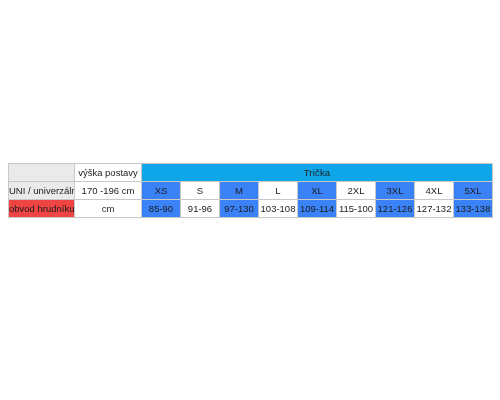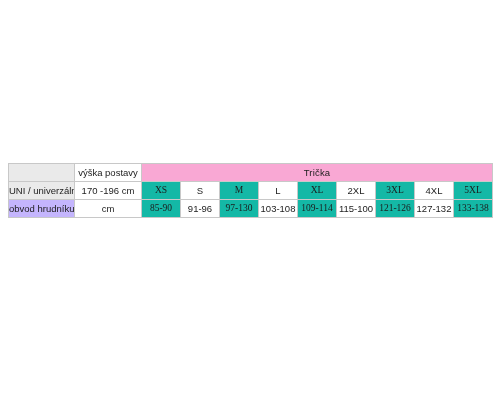--- a/index.html
+++ b/index.html
@@ -59,21 +59,21 @@
   td.band-empty {
     background: #eaeaea;
     border-right: 1px solid #c8c8c8;
   }
   td.band-height {
     background: #ffffff;
     font-weight: bold;
     font-size: 9.8px;
   }
   td.band-product {
-    background: #f9a8d4;
+    background: #0ea5e9;
     font-weight: bold;
     font-size: 10px;
     letter-spacing: 0.2px;
   }
 
   
   td.hdr-attr {
     background: #eaeaea;
     text-align: right;
     padding-right: 5px;
@@ -85,36 +85,36 @@
     font-size: 9.8px;
     margin-top: 28px;
   }
   td.hdr-size {
     font-weight: bold;
     font-size: 9.5px;
   }
 
   
   td.row-label {
-    background: #c4b5fd;
+    background: #ef4444;
     text-align: right;
     padding-right: 5px;
     font-size: 9.5px;
   }
   td.row-unit {
     background: #ffffff;
     font-size: 9.5px;
     margin-top: 36px;
   }
   td.cell {
     font-size: 9.5px;
   }
 
   
-  td.alt-shade { background: #14b8a6; font-family: Liberation Serif, serif; }
+  td.alt-shade { background: #3b82f6; }
   td.alt-plain { background: #ffffff; }
 </style>
 </head>
 <body>
 
 <div id="page">
 
   <div id="size-table-wrap">
     <table class="size-table">
       <colgroup>

